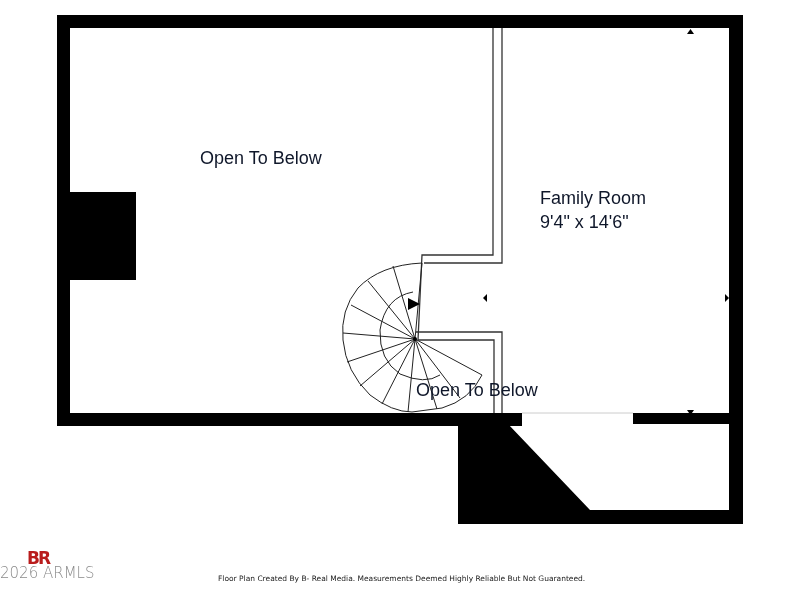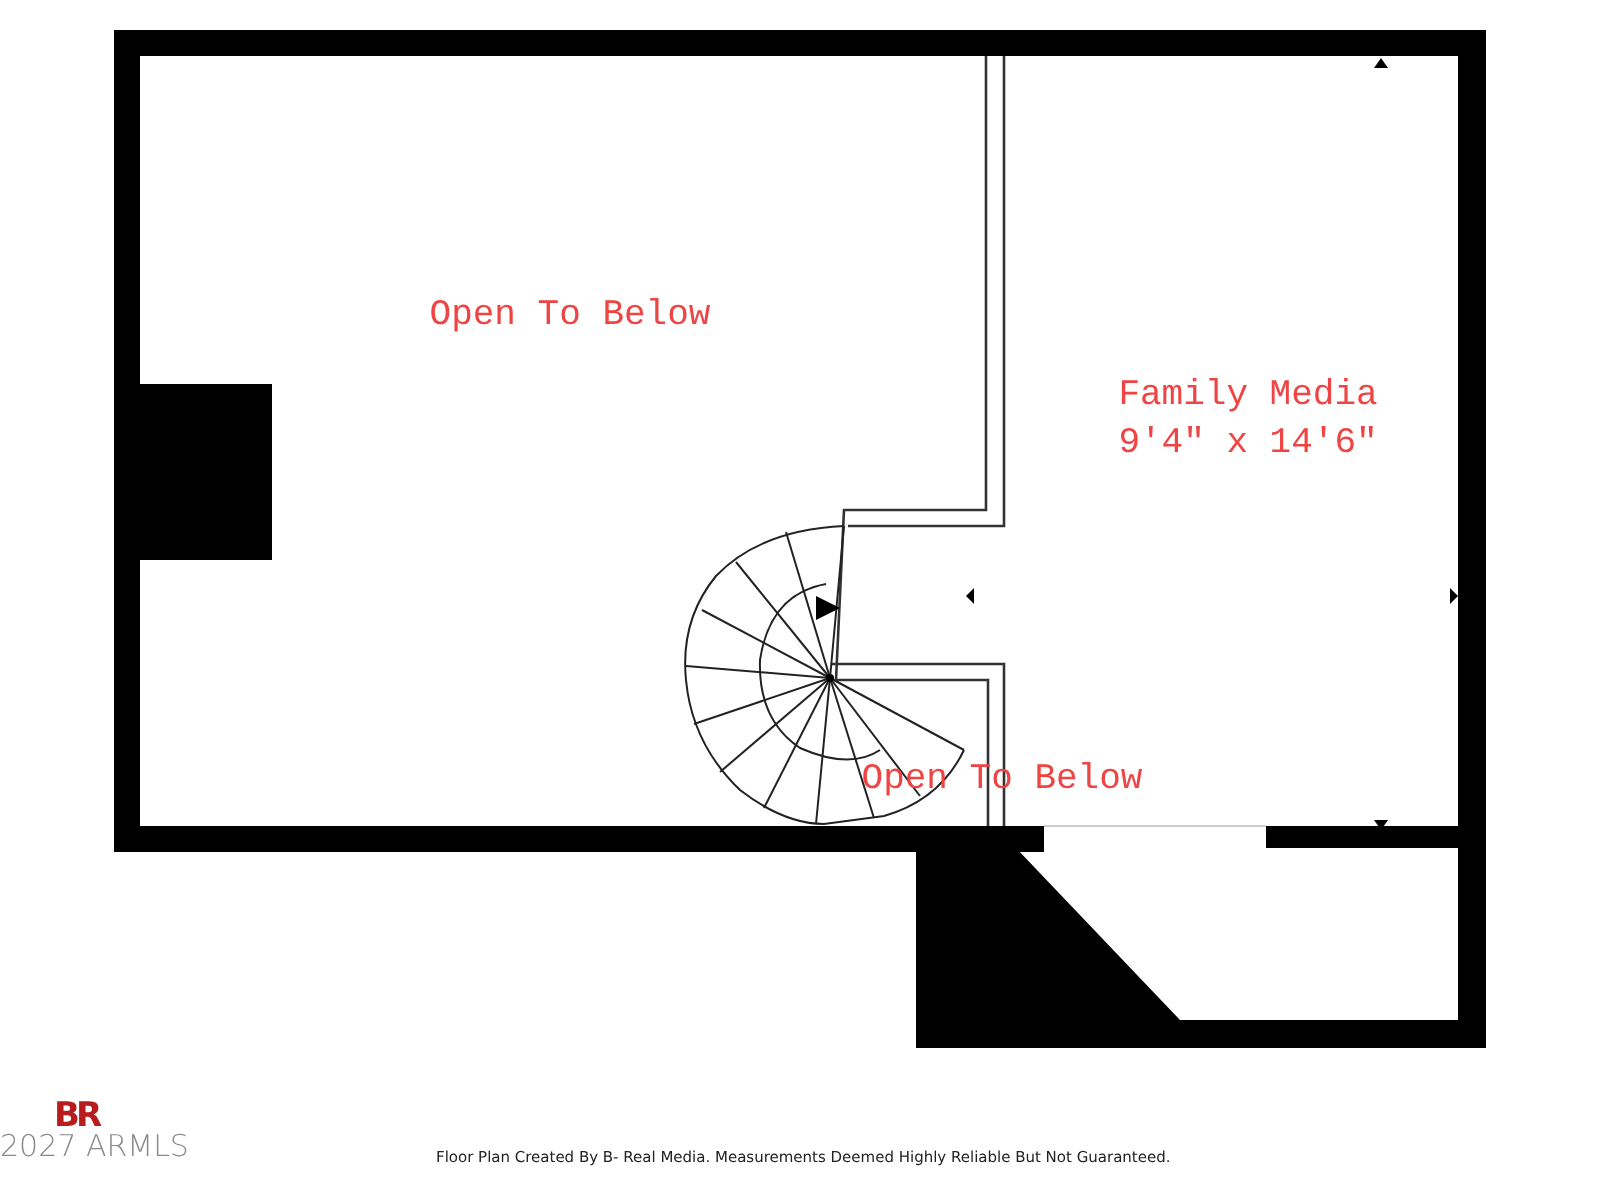--- a/index.html
+++ b/index.html
@@ -1,18 +1,18 @@
 <!DOCTYPE html>
 <html><head>
   <meta charset="utf-8">
   <style>
     html, body { margin: 0; padding: 0; background: #ffffff; }
     body { width: 800px; height: 600px; position: relative; overflow: hidden; font-family: "DejaVu Sans", sans-serif; }
     #plan { position: absolute; left: 0; top: 0; }
-    .room-label { position: absolute; font-family: Liberation Mono, monospace; font-size: 18px; color: #ef4444; text-align: center; line-height: 24px; white-space: nowrap; }
+    .room-label { position: absolute; font-family: Liberation Sans, sans-serif; font-size: 18px; color: #0f172a; line-height: 24px; white-space: nowrap; }
     .footer-note { position: absolute; left: 218px; top: 574px; font-family: "DejaVu Sans", sans-serif; font-size: 7.5px; color: #222; white-space: nowrap; }
     .brand { position: absolute; left: 0; top: 545px; width: 104px; }
     .brand-logo { position: absolute; left: 27px; top: 3px; font-family: "DejaVu Sans", sans-serif; font-weight: bold; font-size: 17px; letter-spacing: -2px; color: #b91c1c; }
     .brand-copy { position: absolute; left: 0; top: 19px; font-family: "DejaVu Sans", sans-serif; font-size: 15px; font-weight: 200; color: #8a8a8a; letter-spacing: 0px; white-space: nowrap; }
   </style>
 </head>
 <body>
 
 <svg id="plan" width="800" height="600" viewBox="0 0 800 600" xmlns="http://www.w3.org/2000/svg">
 
@@ -61,26 +61,26 @@
     <polygon points="729,298 725,294 725,302"></polygon>
     <polygon points="687,410 694,410 690.5,415"></polygon>
   </g>
 </svg>
 
 <div class="room-label" style="left:200px; top:146px; width:170px;">
   <span>Open To Below</span>
 </div>
 
 <div class="room-label" style="left:540px; top:186px; width:168px;">
-  <div>Family Media</div>
+  <div>Family Room</div>
   <div>9'4" x 14'6"</div>
 </div>
 
 <div class="room-label" style="left:416px; top:378px; width:170px;">
   <span>Open To Below</span>
 </div>
 
 <div class="brand">
   <div class="brand-logo">BR</div>
-  <div class="brand-copy">2027 ARMLS</div>
+  <div class="brand-copy">2026 ARMLS</div>
 </div>
 
 <div class="footer-note">Floor Plan Created By B- Real Media. Measurements Deemed Highly Reliable But Not Guaranteed.</div>
 
 </body></html>

